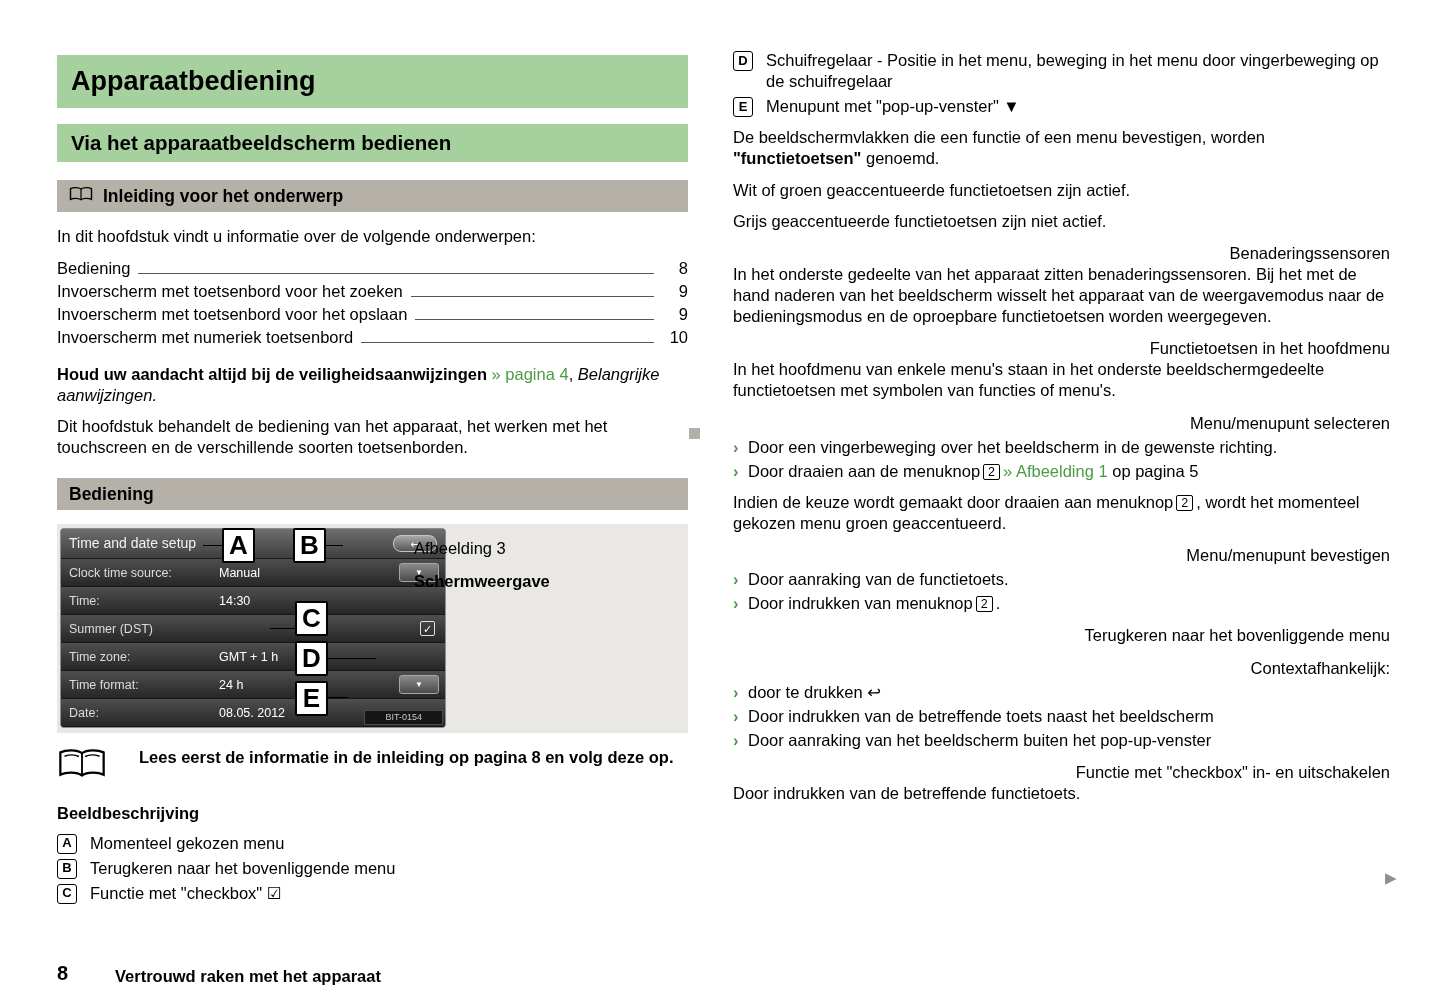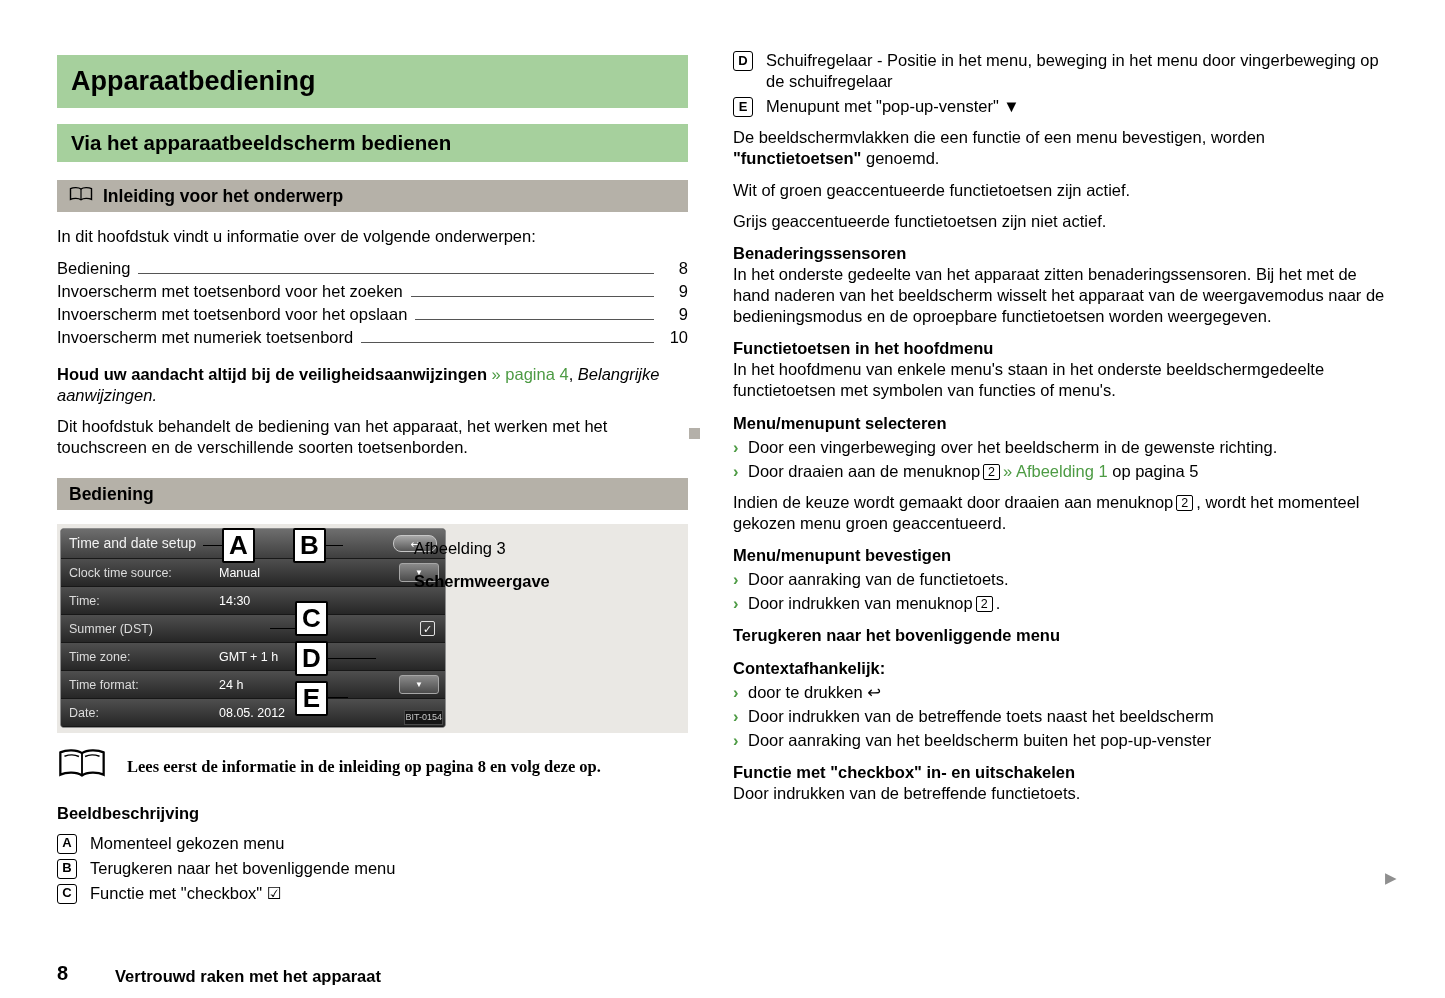--- a/index.html
+++ b/index.html
@@ -43,44 +43,44 @@
   .srow { position:relative; height:28px; display:flex; align-items:center; padding:0 8px;
           background:linear-gradient(#4f4f4f,#262626); border-bottom:1px solid #171717; }
   .srow-label { color:#dcdcdc; font-size:12.5px; }
   .srow-value { position:absolute; left:158px; color:#fff; font-size:12.5px; }
   .srow-dd { position:absolute; right:6px; width:40px; height:19px; border-radius:3px;
              background:linear-gradient(#8a8a8a,#4b4b4b); border:1px solid #a6a6a6; color:#fff;
              font-size:8px; display:flex; align-items:center; justify-content:center; }
   .srow-check { position:absolute; right:10px; width:15px; height:15px; border:1.6px solid #e0e0e0;
                 border-radius:2px; color:#fff; font-size:11px; display:flex; align-items:center; justify-content:center; }
   .img-code { position:absolute; right:2px; bottom:2px; background:#161616; color:#c8c8c8;
-              font-size:9px; padding:1px 0; border:1px solid #4a4a4a; }
+              font-size:9px; padding:1px 20px; border:1px solid #4a4a4a; }
   .co { position:absolute; width:33px; height:35px; background:#fff; border:2.2px solid #000; border-radius:2px;
         font-size:26px; font-weight:bold; display:flex; align-items:center; justify-content:center; z-index:3; }
   .co-a { left:165px; top:4px; }  .co-b { left:236px; top:4px; }
   .co-c { left:238px; top:77px; } .co-d { left:238px; top:117px; } .co-e { left:238px; top:157px; }
   .co-line { position:absolute; border-top:1.6px solid #000; z-index:2; }
   .ln-a { left:146px; top:21px; width:19px; } .ln-b { left:269px; top:21px; width:17px; }
   .ln-c { left:213px; top:104px; width:25px; } .ln-d { left:271px; top:134px; width:48px; }
   .ln-e { left:271px; top:173px; width:20px; }
   .fig-cap { position:absolute; left:357px; top:14px; }
   .fig-cap .cap2 { font-weight:bold;margin-top:12px; }
 
-  .note { display:flex; align-items:center; gap:20px; margin:4px 0 18px;font-family:Liberation Serif, serif; }
+  .note { display:flex; align-items:flex-start; gap:32px; margin:4px 0 18px; }
   .note-text { font-weight:bold; }
 
   .legend-title { font-weight:bold; margin-bottom:8px; }
   .legend-row { display:flex; margin-bottom:4px; }
   .key-box { flex:none; width:20px; height:20px; border:1.4px solid #000; border-radius:3px; margin-top:1px;
              font-size:13px; font-weight:bold; display:flex; align-items:center; justify-content:center; }
   .legend-text { flex:1; margin-left:13px; }
 
   .para { margin-top:10px; }
   .rsect { margin-top:11px; }
-  .rsect-title { font-weight:bold; }
+  .rsect-title { font-weight:normal;text-align:right; }
   .bullet { display:flex; margin-top:3px; }
   .bullet .mark { flex:none; width:15px; color:#4d9b44; font-weight:bold; }
   .bullet .btext { flex:1; }
   .knob { display:inline-block; border:1px solid #000; border-radius:2px; font-size:12.5px; line-height:14px;
           padding:0 4px; margin:0 3px; vertical-align:1px; }
 
   .footer-num { position:absolute; left:57px; top:961px; font-size:20px; font-weight:bold; }
   .footer-title { position:absolute; left:115px; top:966px; font-weight:bold; }
   .side-marker { position:absolute; left:689px; top:428px; width:11px; height:11px; background:#b4b0a9; }
   .cont-arrow { position:absolute; left:1385px; top:868px; color:#8f8f8f; font-size:15px; }

